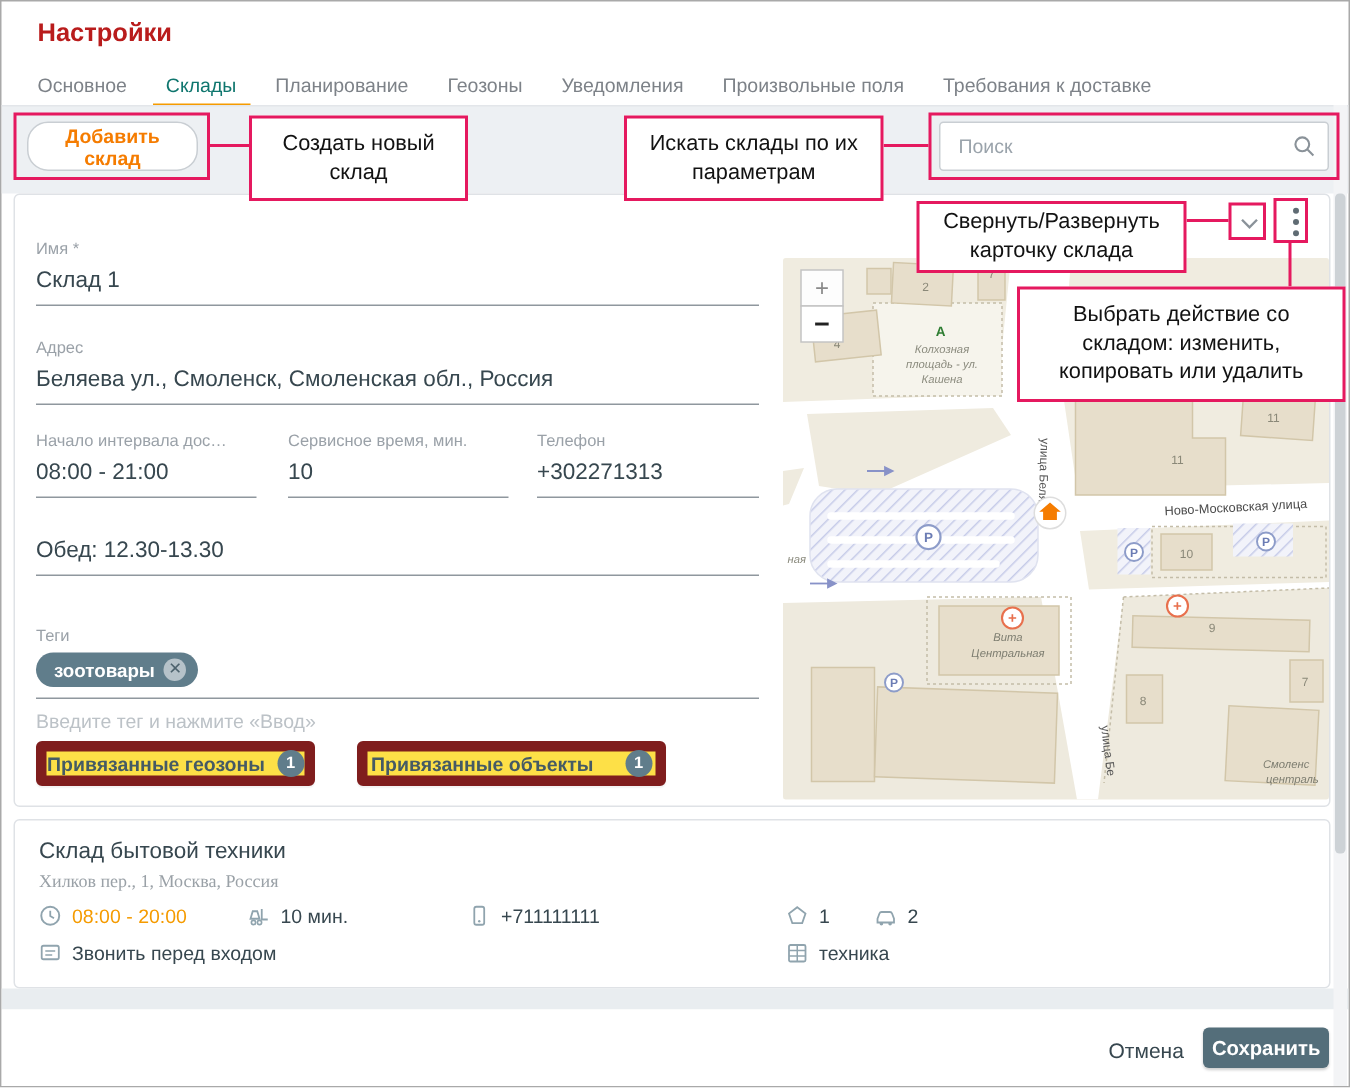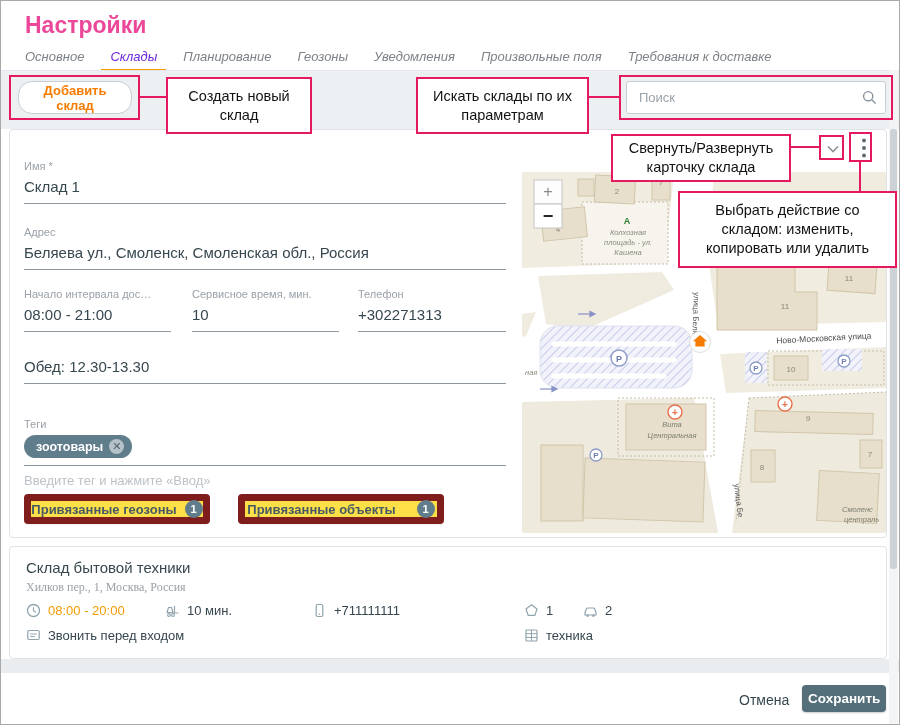--- a/index.html
+++ b/index.html
@@ -1,23 +1,23 @@
 <!DOCTYPE html>
 <html><head>
 <meta charset="utf-8">
 <style>
   html,body{margin:0;padding:0;background:#fff;}
   *{box-sizing:border-box;font-family:"Liberation Sans","DejaVu Sans",sans-serif;}
   .page{position:relative;width:900px;height:725px;background:#fff;border:1px solid #a9a9a9;overflow:hidden;}
   .abs{position:absolute;}
   
-  .title{position:absolute;left:24px;top:11px;font-size:23px;font-weight:700;color:#ec4899;}
-  .tabs{position:absolute;left:0;top:42px;width:100%;height:27px;display:flex;gap:26px;padding-left:24px;align-items:center;font-style:italic;}
+  .title{position:absolute;left:24px;top:11px;font-size:17px;font-weight:700;color:#b91c1c;}
+  .tabs{position:absolute;left:0;top:42px;width:100%;height:27px;display:flex;gap:26px;padding-left:24px;align-items:center;}
   .tab{position:relative;font-size:13px;color:#7d8288;cursor:pointer;white-space:nowrap;}
-  .tab.active{color:#6d28d9;}
+  .tab.active{color:#0f766e;}
   .tab.active::after{content:"";position:absolute;left:-9px;right:-9px;bottom:-8px;height:3px;background:#f59b00;}
   
   .toolbar{position:absolute;left:0;top:69px;width:100%;height:59px;background:#edf0f3;border-top:1px solid #e3e6ea;}
   .pinkbox{position:absolute;border:2px solid #e5195f;background:transparent;z-index:6;}
   .connector-h{position:absolute;height:2px;background:#e5195f;z-index:6;}
   .connector-v{position:absolute;width:2px;background:#e5195f;z-index:6;}
   .callout{position:absolute;background:#fff;border:2px solid #e5195f;z-index:7;display:flex;align-items:center;justify-content:center;text-align:center;font-size:14.5px;line-height:1.3;color:#121212;padding:4px 8px;}
   .btn-add{position:absolute;left:17px;top:80px;width:114px;height:33px;background:#fff;border:1px solid #c9ced3;border-radius:14px;color:#f57c00;font-size:13px;font-weight:700;display:flex;align-items:center;justify-content:center;cursor:pointer;z-index:5;}
   .search-wrap{position:absolute;left:625px;top:80px;width:260px;height:33px;z-index:5;}
   .search-input{width:100%;height:100%;border:1px solid #c9ced3;border-radius:3px;padding:0 30px 0 12px;font-size:13px;color:#37474f;outline:none;background:#fff;}

